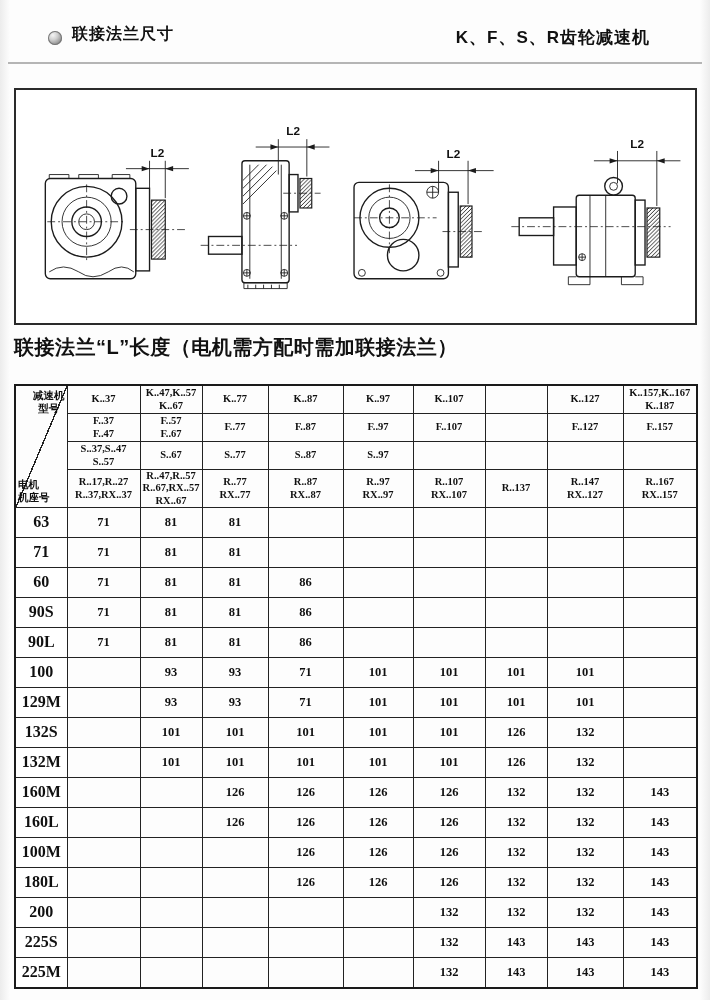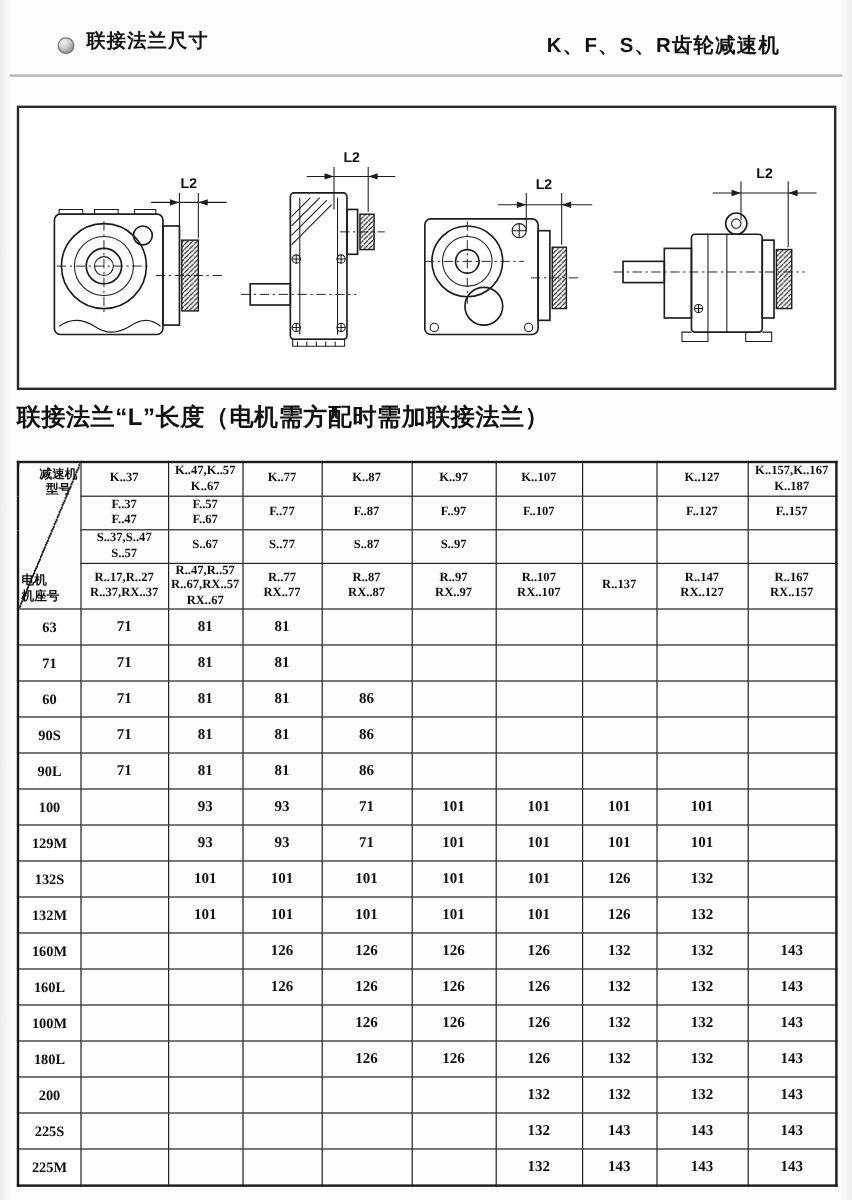--- a/index.html
+++ b/index.html
@@ -37,21 +37,21 @@
   .sec-title{position:absolute;left:14px;top:334px;font-size:20px;font-weight:bold;margin:0;letter-spacing:0.5px;}
 
   
   .tbl-wrap{position:absolute;left:14px;top:384px;width:631px;}
   table.flange{border-collapse:collapse;table-layout:fixed;width:683px;
     font-family:"Liberation Serif", serif;}
   table.flange td, table.flange th{border:1px solid #222;padding:0;text-align:center;vertical-align:middle;
     font-size:12px;font-weight:bold;color:#101010;white-space:pre-line;line-height:1.18;overflow:hidden;}
   table.flange thead td{font-size:10.5px;height:27px;}
   table.flange thead tr.r-row td{height:32px;}
-  table.flange tbody th{font-size:12px;font-weight:bold;height:29px;background:#fff;}
+  table.flange tbody th{font-size:16px;font-weight:bold;height:29px;background:#fff;}
   table.flange tbody td{font-size:12.5px;}
   table.flange{border:2px solid #1a1a1a;}
 
   
   td.corner{position:relative;padding:0;
     background:linear-gradient(to bottom right, transparent calc(50% - 0.7px), #222 calc(50% - 0.7px), #222 calc(50% + 0.7px), transparent calc(50% + 0.7px));}
   .corner-top{position:absolute;top:3px;right:2px;font-size:10.5px;font-weight:bold;text-align:center;line-height:1.25;}
   .corner-bottom{position:absolute;bottom:3px;left:2px;font-size:10.5px;font-weight:bold;text-align:left;line-height:1.25;}
 </style>
 </head>

